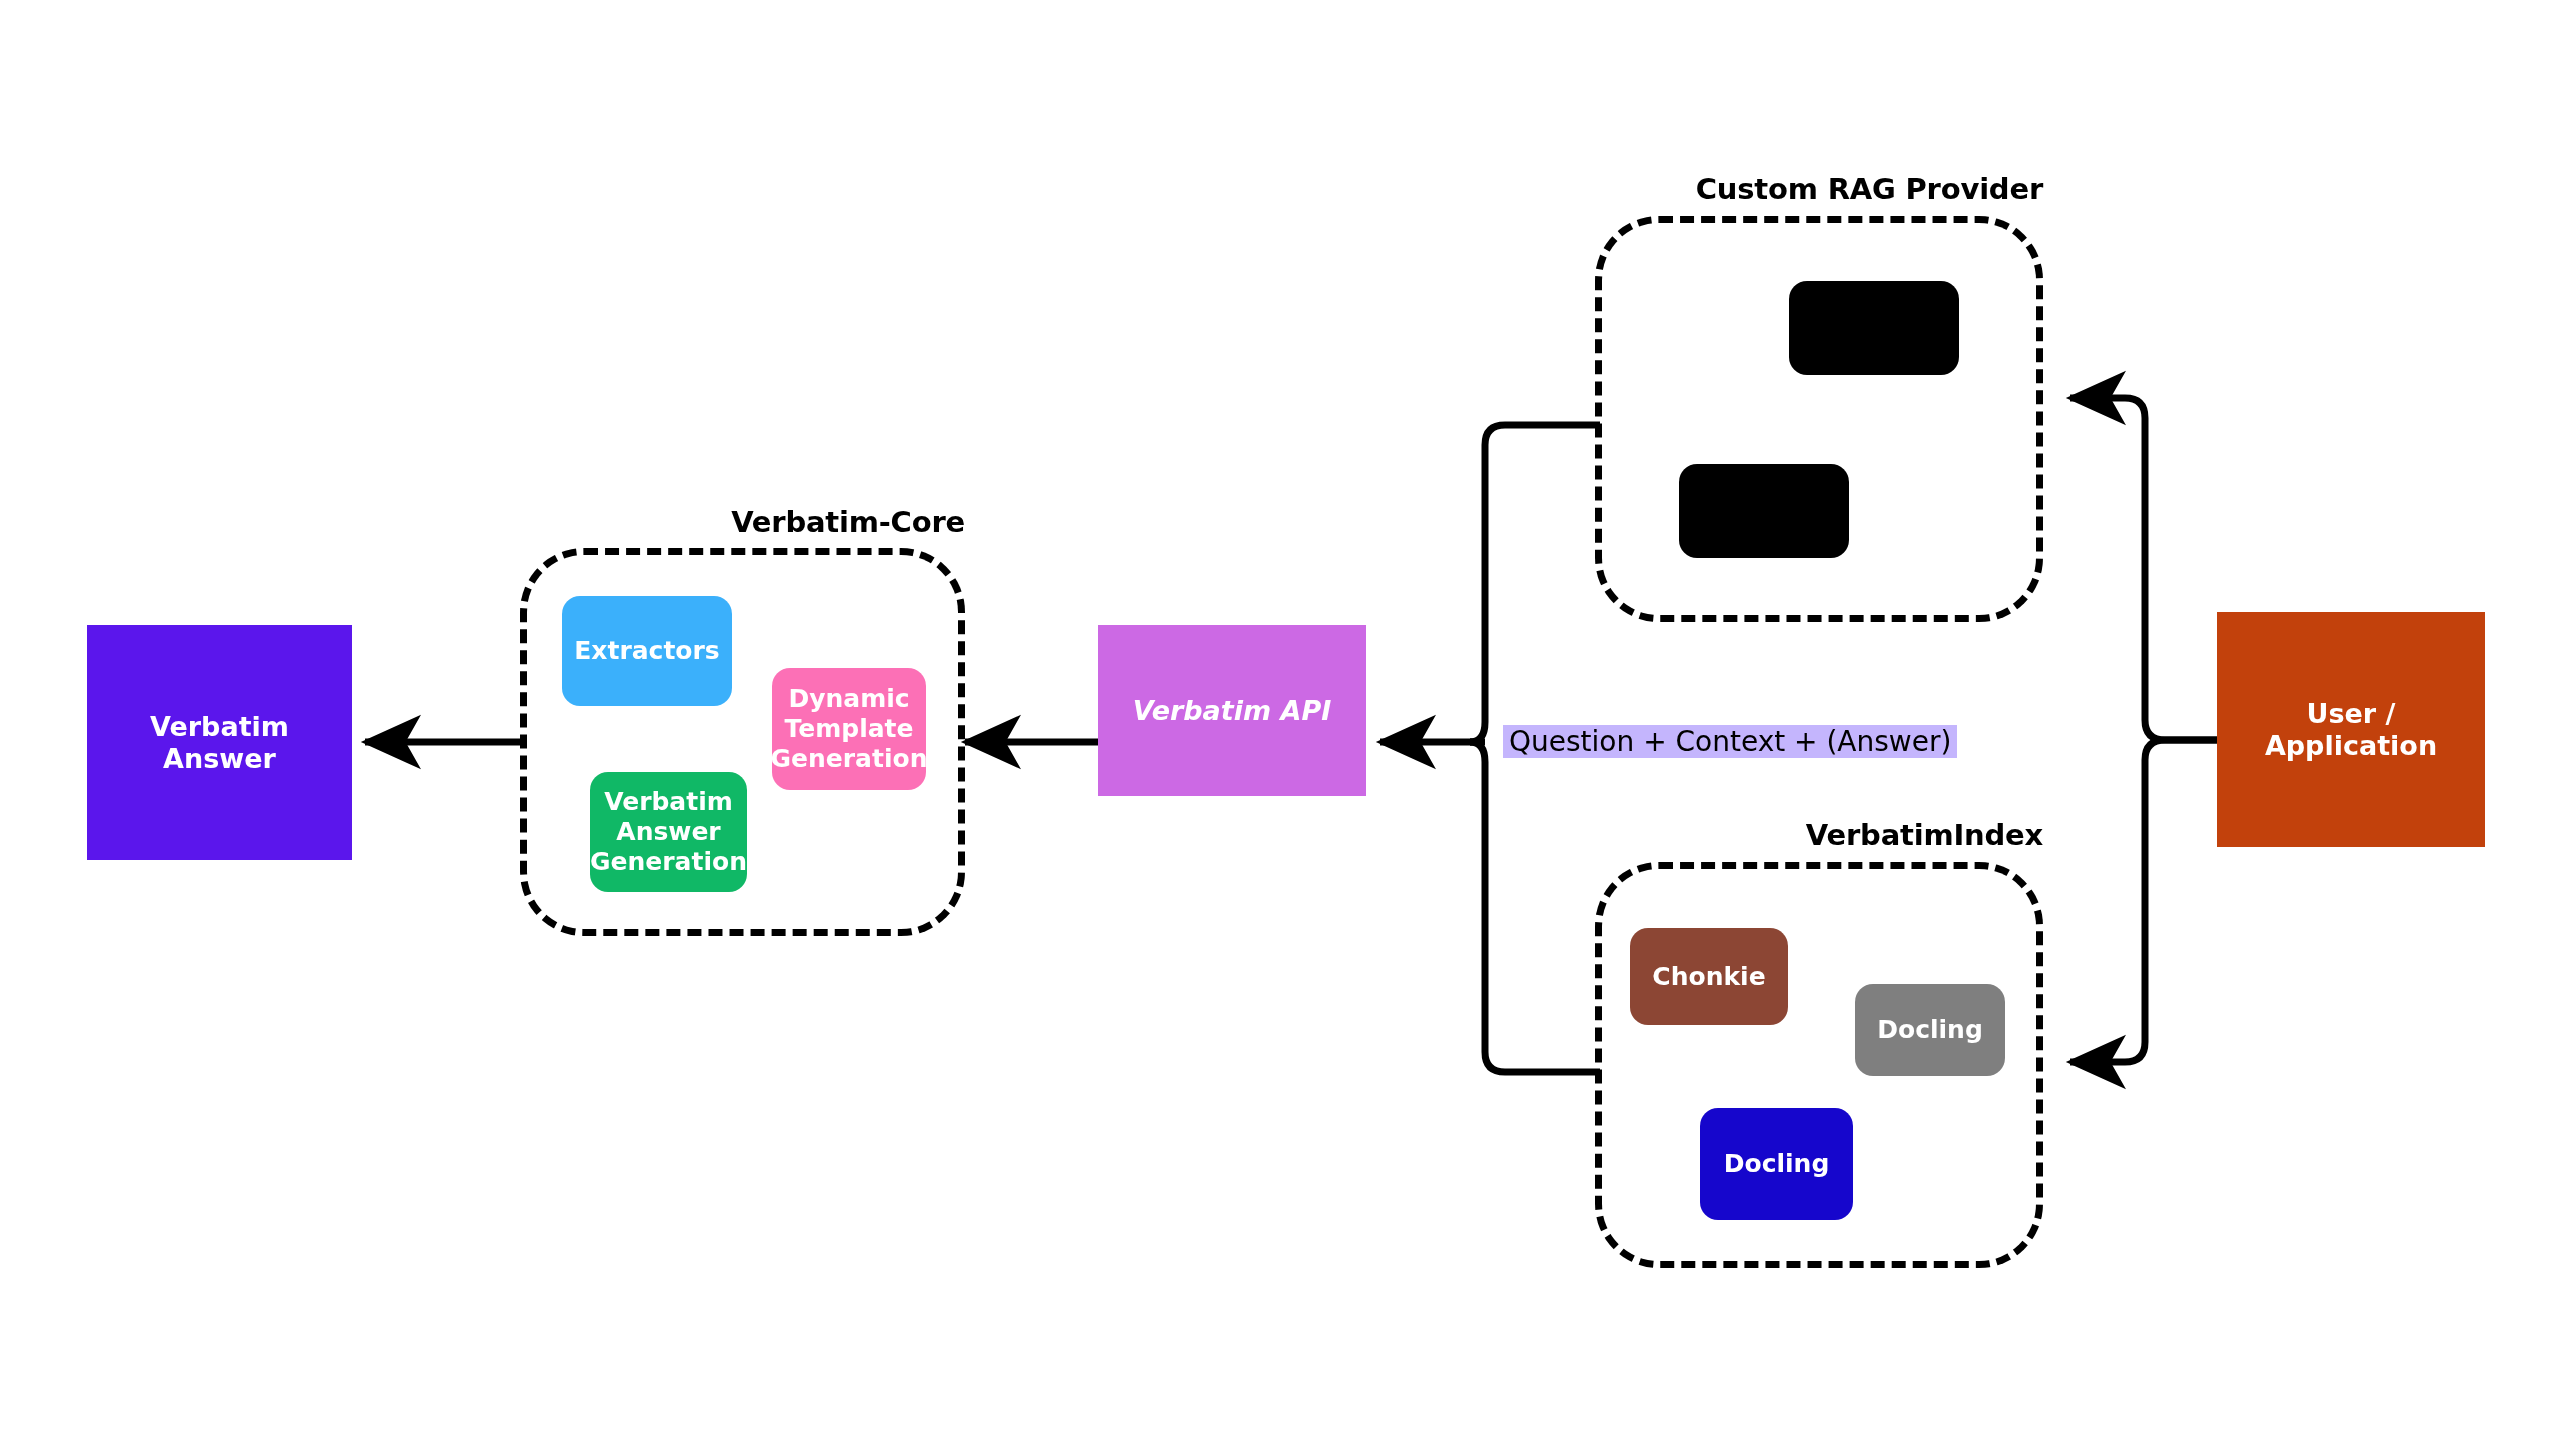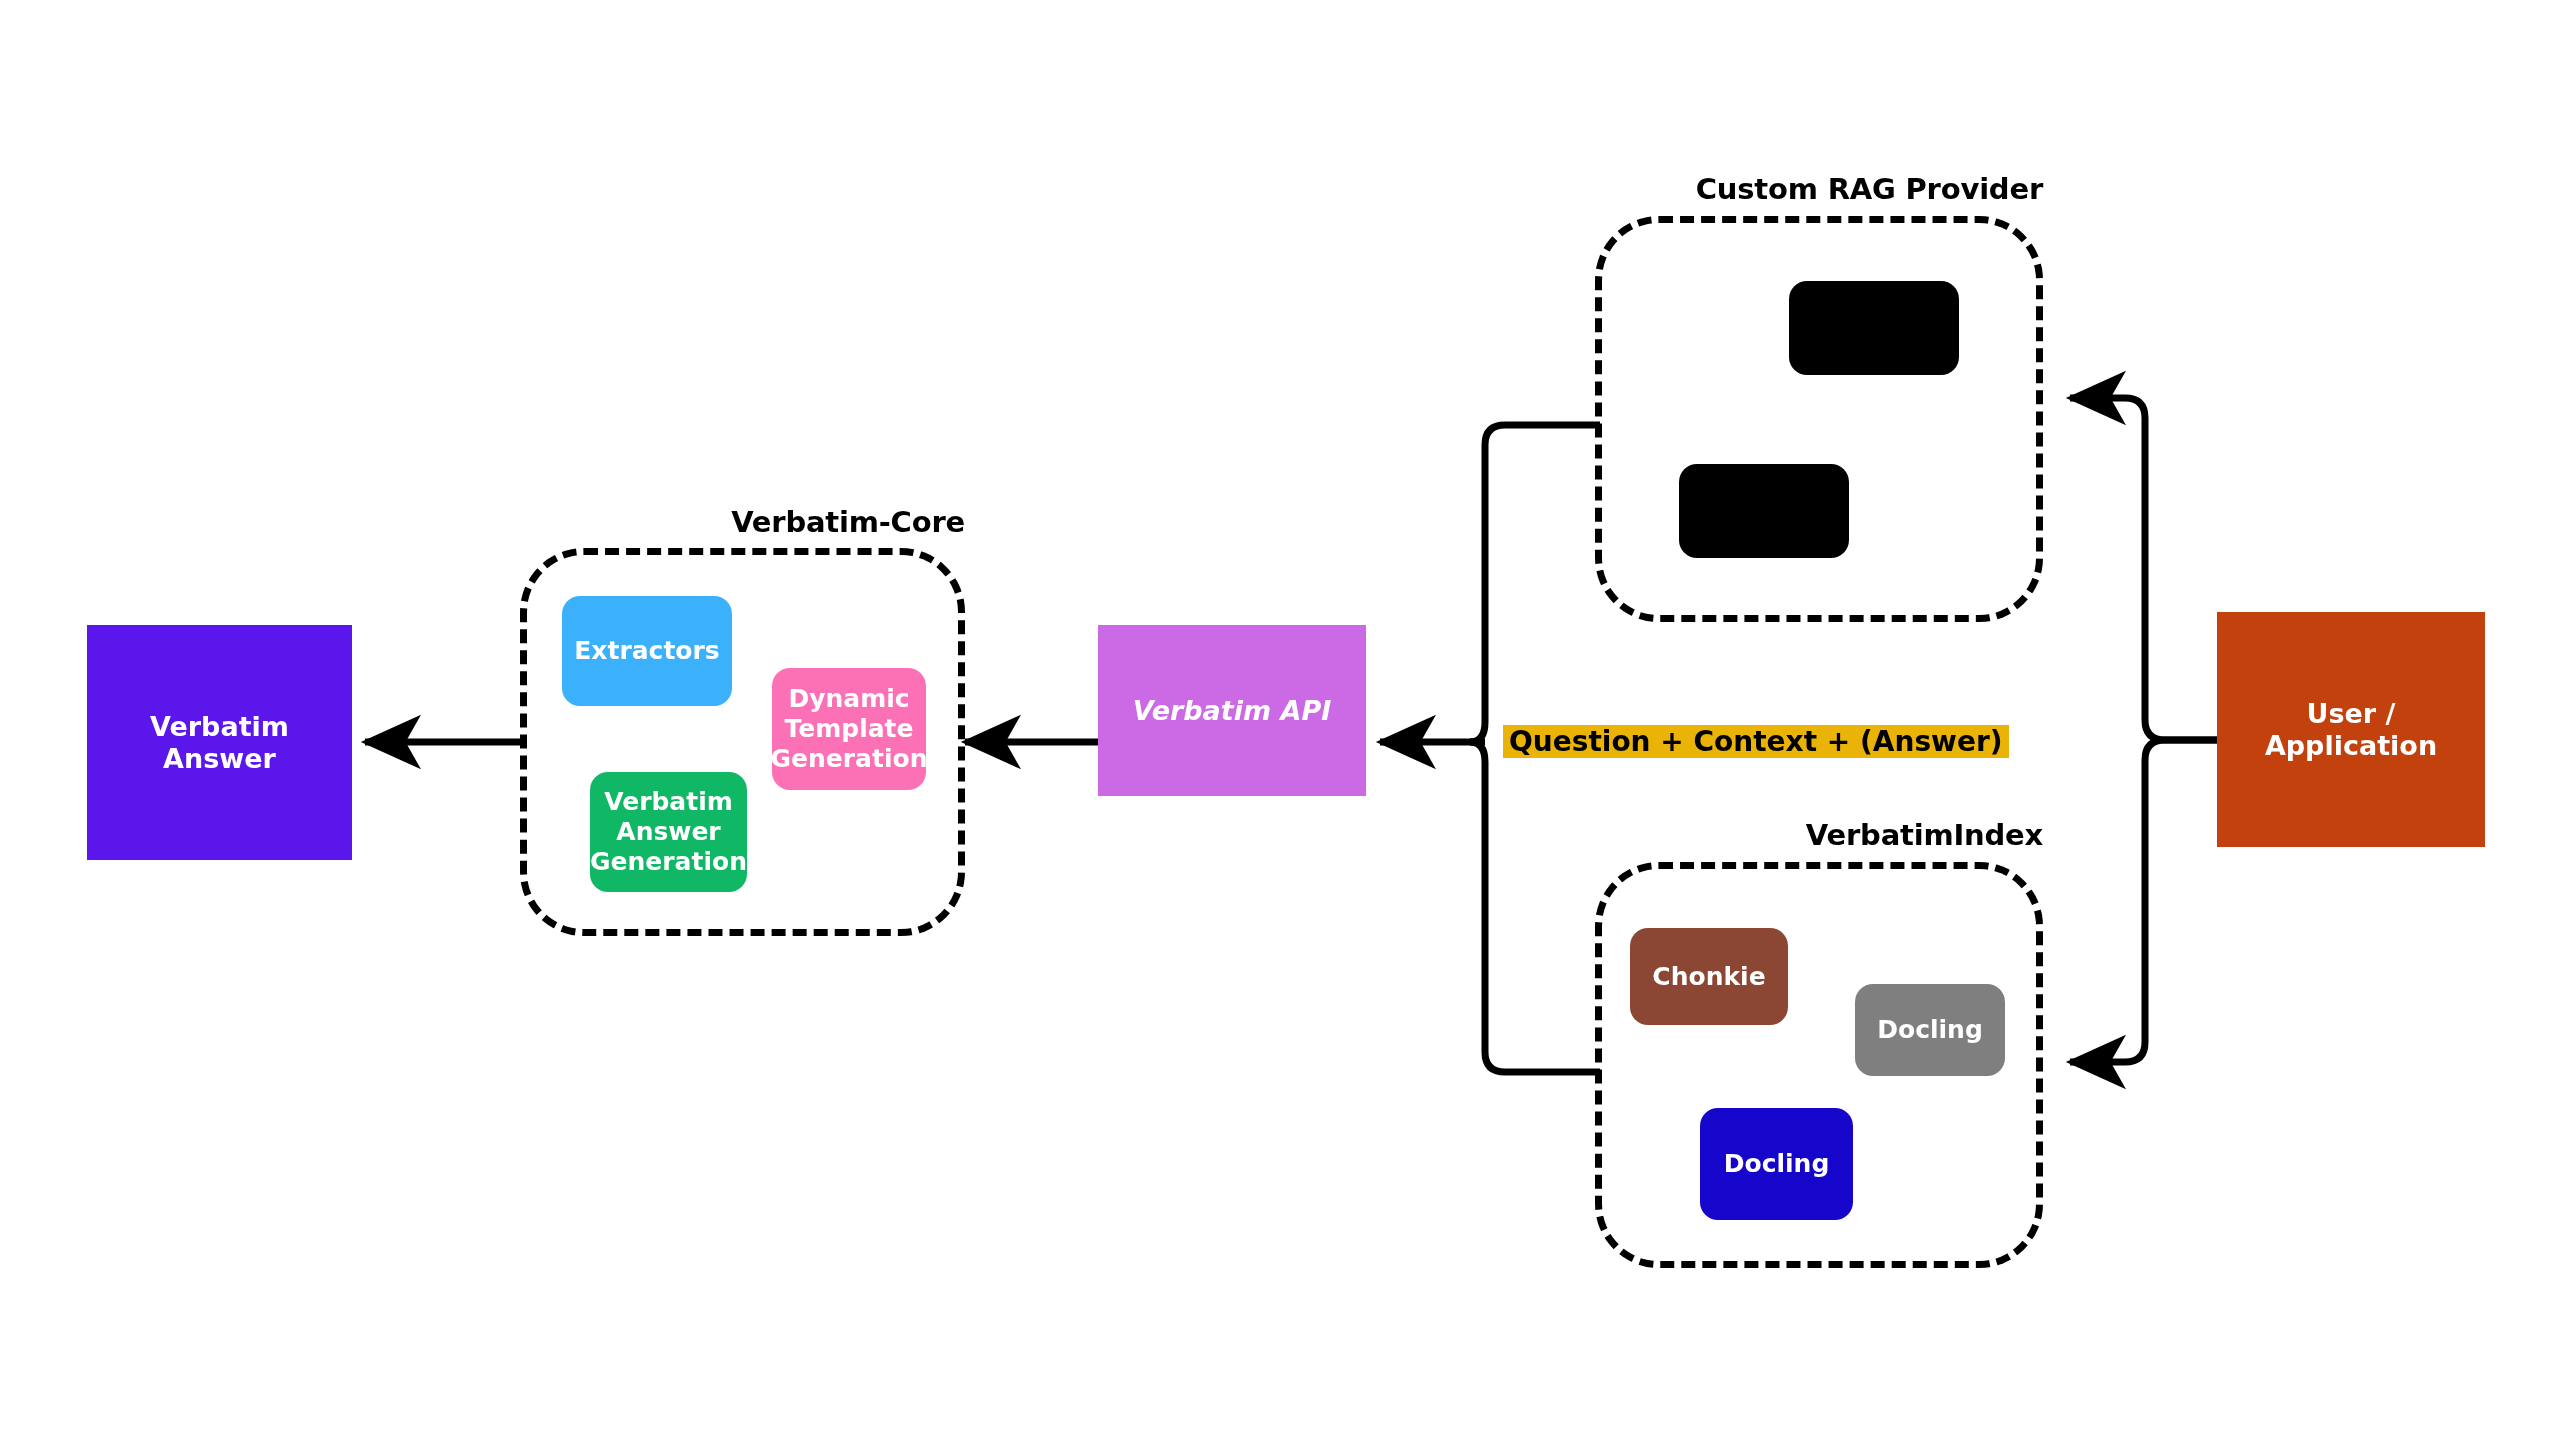--- a/index.html
+++ b/index.html
@@ -67,24 +67,24 @@
     text-align: center;
     color: #ffffff;
     font-weight: bold;
     line-height: 1.20;
     padding: 3px 4px;
   }
 
   
   .edge-label {
     position: absolute;
-    font-weight: bold;
+    font-weight: normal;
     color: #000000;
     white-space: nowrap;
-    background: #eab308;
+    background: #c4b5fd;
     padding: 0 6px;
   }
 </style>
 </head>
 <body>
 
 <div id="canvas">
 
   <svg id="edges" viewBox="0 0 2560 1440" width="2560" height="1440">
     <defs>

